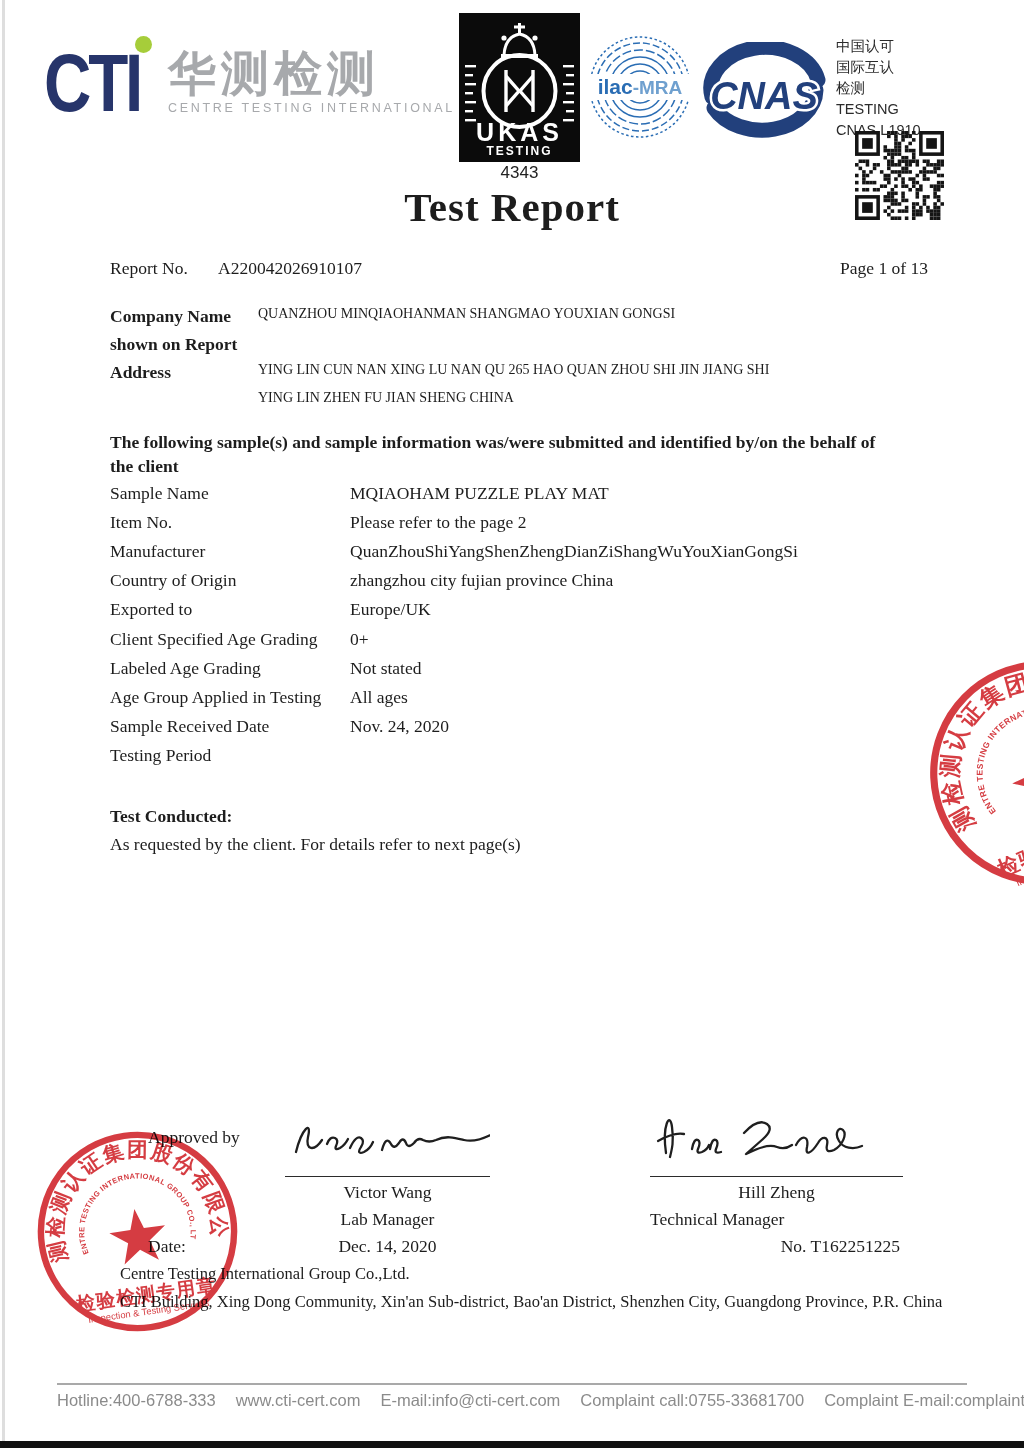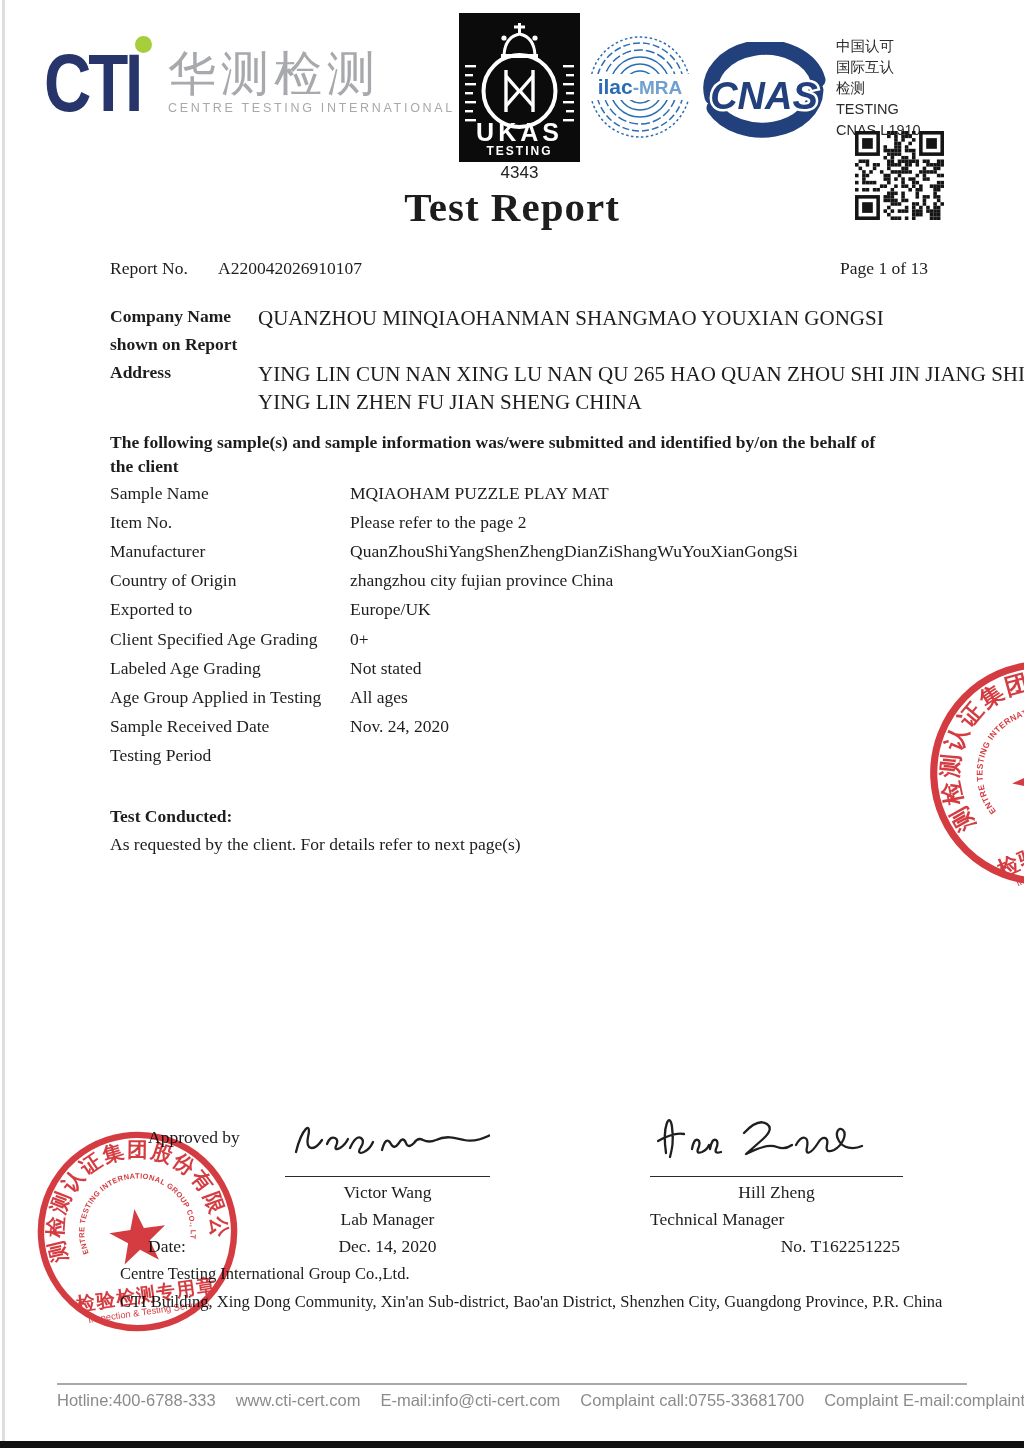--- a/index.html
+++ b/index.html
@@ -11,37 +11,37 @@
        font-family:"Liberation Serif",serif;color:var(--text)}
   .abs{position:absolute}
   
   .edge-left{left:2px;top:0;bottom:0;width:3px;background:#dedede}
   .bar-bottom{left:0;right:0;bottom:0;height:7px;background:#111}
   
   .cti-word{left:44px;top:42px;font-family:"Liberation Sans",sans-serif;font-weight:bold;
             font-size:82px;line-height:1;letter-spacing:-4px;color:var(--navy);
             transform:scaleX(.8);transform-origin:left top}
   .cti-dot{left:135px;top:36px;width:17px;height:17px;border-radius:50%;background:var(--green)}
-  .cti-cn{left:168px;top:50px;font-family:"Liberation Sans",sans-serif;font-weight:normal;
+  .cti-cn{left:168px;top:50px;font-family:"Liberation Sans",sans-serif;font-weight:bold;
           font-size:48px;line-height:1;letter-spacing:5px;color:var(--logo-gray)}
   .cti-sub{left:168px;top:101px;font-family:"Liberation Sans",sans-serif;font-size:12.5px;
            letter-spacing:2.7px;color:var(--logo-gray);white-space:nowrap}
   
   .ukas-num{left:459px;top:163px;width:121px;text-align:center;
             font-family:"Liberation Sans",sans-serif;font-size:17px;color:#222}
   .acc-block{left:836px;top:36px;font-family:"Liberation Sans",sans-serif;font-size:14.5px;
              line-height:21px;color:#2b2b2b}
   
   .title{left:0;right:0;top:183px;text-align:center;font-size:41px;font-weight:bold;letter-spacing:1px}
   .meta-label{left:110px;top:258px;font-size:17.5px}
   .meta-no{left:218px;top:258px;font-size:17.5px}
   .meta-page{left:840px;top:258px;font-size:17.5px}
   
   .lab{font-weight:bold;font-size:17.5px}
-  .val{font-size:21px;white-space:nowrap}
+  .val{font-size:14px;white-space:nowrap}
   .c1l{left:110px;top:306px}.c1v{left:258px;top:306px}
   .c2l{left:110px;top:334px}
   .c3l{left:110px;top:362px}.c3v{left:258px;top:362px}
   .c4v{left:258px;top:390px}
   
   .intro1{left:110px;top:432px;width:812px;font-weight:bold;font-size:17.5px}
   .intro2{left:110px;top:456px;width:812px;font-weight:bold;font-size:17.5px}
   
   .stable{left:110px;top:479px;width:820px}
   .srow{display:flex;height:29.1px;align-items:center;font-size:17.5px}

